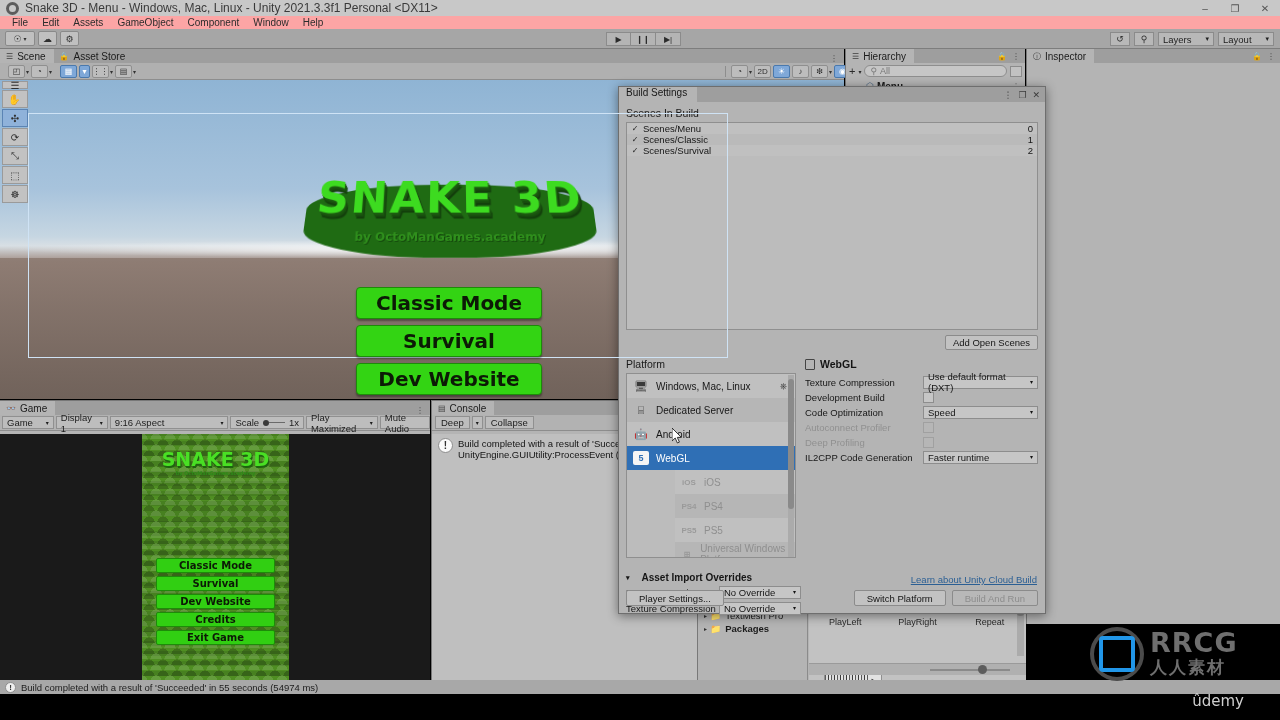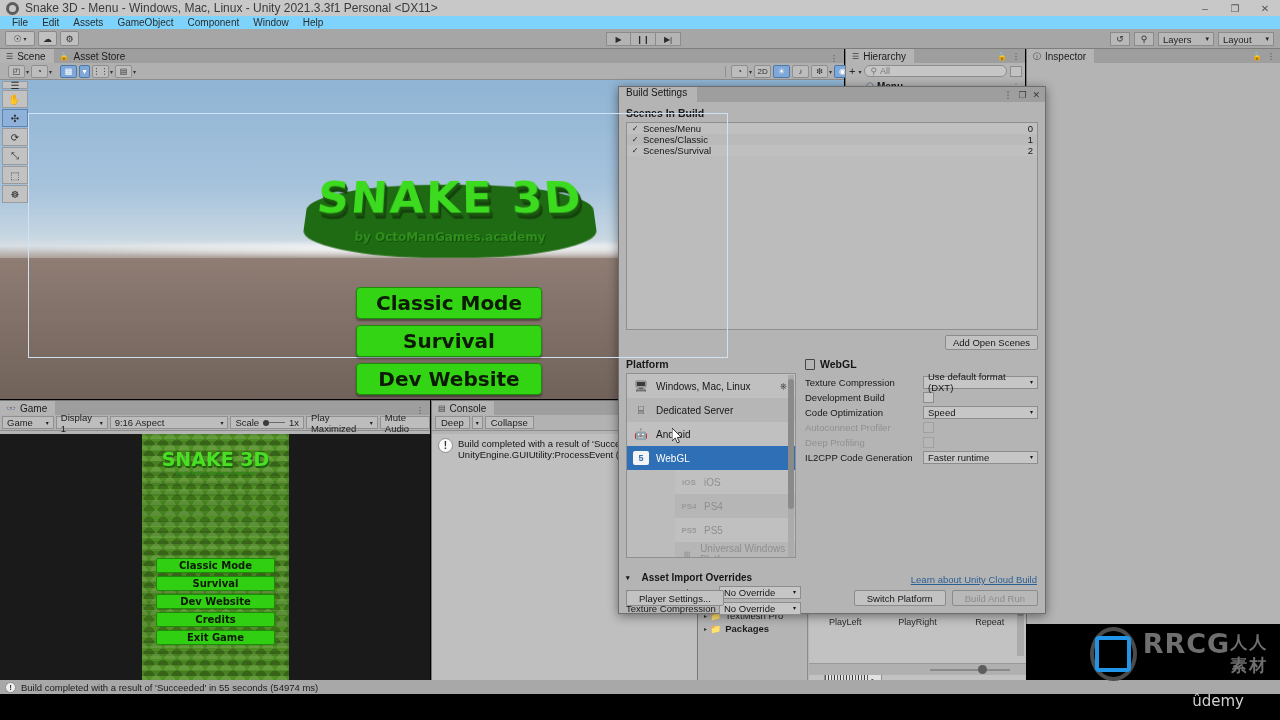--- a/index.html
+++ b/index.html
@@ -10,21 +10,21 @@
 
   
   .titlebar { position:absolute; left:0; top:0; width:1280px; height:16px; background:#c8c8c8; display:flex; align-items:center; }
   .tb-icon { width:13px; height:13px; margin-left:6px; border-radius:50%; background:#5c5c5c; position:relative; }
   .tb-icon:after { content:""; position:absolute; left:3px; top:3px; width:7px; height:7px; border-radius:50%; background:#c8c8c8; }
   .tb-title { margin-left:6px; font-size:12px; color:#3a3a3a; white-space:nowrap; }
   .tb-ctrls { margin-left:auto; display:flex; height:16px; }
   .tb-btn { width:30px; height:16px; display:flex; align-items:center; justify-content:center; color:#555; font-size:10px; }
 
   
-  .menubar { position:absolute; left:0; top:16px; width:1280px; height:13px; background:#7dd3fc; display:flex; align-items:center; padding-left:5px; }
+  .menubar { position:absolute; left:0; top:16px; width:1280px; height:13px; background:#fca5a5; display:flex; align-items:center; padding-left:5px; }
   .menubar .mi { font-size:10px; color:#2c2c2c; padding:0 7px; line-height:13px; }
 
   
   .toolbar { position:absolute; left:0; top:29px; width:1280px; height:20px; background:#a6a6a6; border-bottom:1px solid #7d7d7d; display:flex; align-items:center; }
   .tgroup { display:flex; align-items:center; gap:3px; margin-left:5px; }
   .tbtn { height:15px; min-width:19px; background:#c0c0c0; border:1px solid #8a8a8a; border-radius:2px; display:flex; align-items:center; justify-content:center; font-size:9px; color:#303030; padding:0 3px; }
   .tbtn.wide { min-width:30px; }
   .playgrp { position:absolute; left:606px; top:3px; display:flex; }
   .playgrp .pb { width:25px; height:14px; background:#b4b4b4; border:1px solid #8b8b8b; display:flex; align-items:center; justify-content:center; font-size:8px; color:#2b2b2b; }
   .playgrp .pb+.pb { border-left:none; }
@@ -140,21 +140,21 @@
   .statusbar { position:absolute; left:0; top:680px; width:1280px; height:14px; background:#a8a8a8; display:flex; align-items:center; padding-left:5px; gap:5px; }
   .statusbar .sico { width:11px; height:11px; border-radius:50%; background:#efefef; border:1px solid #8d8d8d; display:flex; align-items:center; justify-content:center; font-size:8px; font-weight:bold; color:#333; }
   .statusbar .stext { font-size:9.5px; color:#1c1c1c; }
 
   
   .dlg { position:absolute; left:618px; top:86px; width:428px; height:528px; background:#b4b4b4; border:1px solid #6e6e6e; box-shadow:0 2px 10px rgba(0,0,0,.45); }
   .dlg-tabbar { height:15px; background:#9e9e9e; display:flex; align-items:center; }
   .dlg-tab { height:15px; background:#b4b4b4; display:flex; align-items:flex-start; padding:0 10px 0 7px; font-size:10px; color:#171717; }
   .dlg-ctrls { margin-left:auto; display:flex; align-items:center; gap:6px; padding-right:5px; font-size:9px; color:#3a3a3a; }
   .dlg-body { padding:5px 7px 0 7px; }
-  .sec-title { font-size:10.5px; font-weight:bold; color:#1a1a1a; margin-bottom:3px; }
+  .sec-title { font-size:10.5px; font-weight:normal; color:#1a1a1a; margin-bottom:3px; }
   .scene-list { height:208px; background:#bcbcbc; border:1px solid #8f8f8f; }
   .scene-row { height:11px; display:flex; align-items:center; font-size:9.5px; color:#151515; padding:0 4px; }
   .scene-row:nth-child(odd) { background:#c0c0c0; }
   .scene-row:nth-child(even) { background:#bababa; }
   .chk { width:8px; height:8px; margin-right:4px; display:flex; align-items:center; justify-content:center; font-size:8px; color:#1d1d1d; }
   .scene-row .idx { margin-left:auto; }
   .addrow { display:flex; justify-content:flex-end; margin-top:5px; }
   .btn { height:15px; background:#c2c2c2; border:1px solid #8b8b8b; border-radius:2px; display:flex; align-items:center; justify-content:center; font-size:9.5px; color:#151515; padding:0 7px; }
   .btn.disabled { color:#8d8d8d; background:#b8b8b8; }
 
@@ -196,21 +196,21 @@
   .dlg-foot .right { margin-left:auto; display:flex; gap:6px; }
   .btn.big { height:16px; padding:0 12px; }
 
   
   .cursor { position:absolute; left:672px; top:428px; width:11px; height:16px; z-index:40; }
 
   
   .wm { position:absolute; right:0; bottom:36px; width:190px; height:60px; z-index:30; display:flex; align-items:center; gap:6px; }
   .wm-ring { width:54px; height:54px; border:4px solid #4b4b4b; border-radius:50%; position:relative; display:flex; align-items:center; justify-content:center; }
   .wm-ring .inner { width:36px; height:36px; border:4px solid #2196e8; border-radius:4px; }
-  .wm-txt { display:flex; flex-direction:row; }
+  .wm-txt { display:flex; flex-direction:column; }
   .wm-rrcg { font-family:"DejaVu Sans", sans-serif; font-weight:bold; font-size:27px; color:#6f6f6f; letter-spacing:1px; line-height:26px; }
   .wm-cn { font-family:"DejaVu Sans", sans-serif; font-weight:bold; font-size:17px; color:#6f6f6f; letter-spacing:2px; }
   .udemy { position:absolute; right:36px; bottom:10px; font-family:"DejaVu Sans", sans-serif; font-size:15px; color:#cfcfcf; z-index:30; }
 </style>
 </head>
 <body>
 
 <div class="app">
 
   <div class="titlebar">

